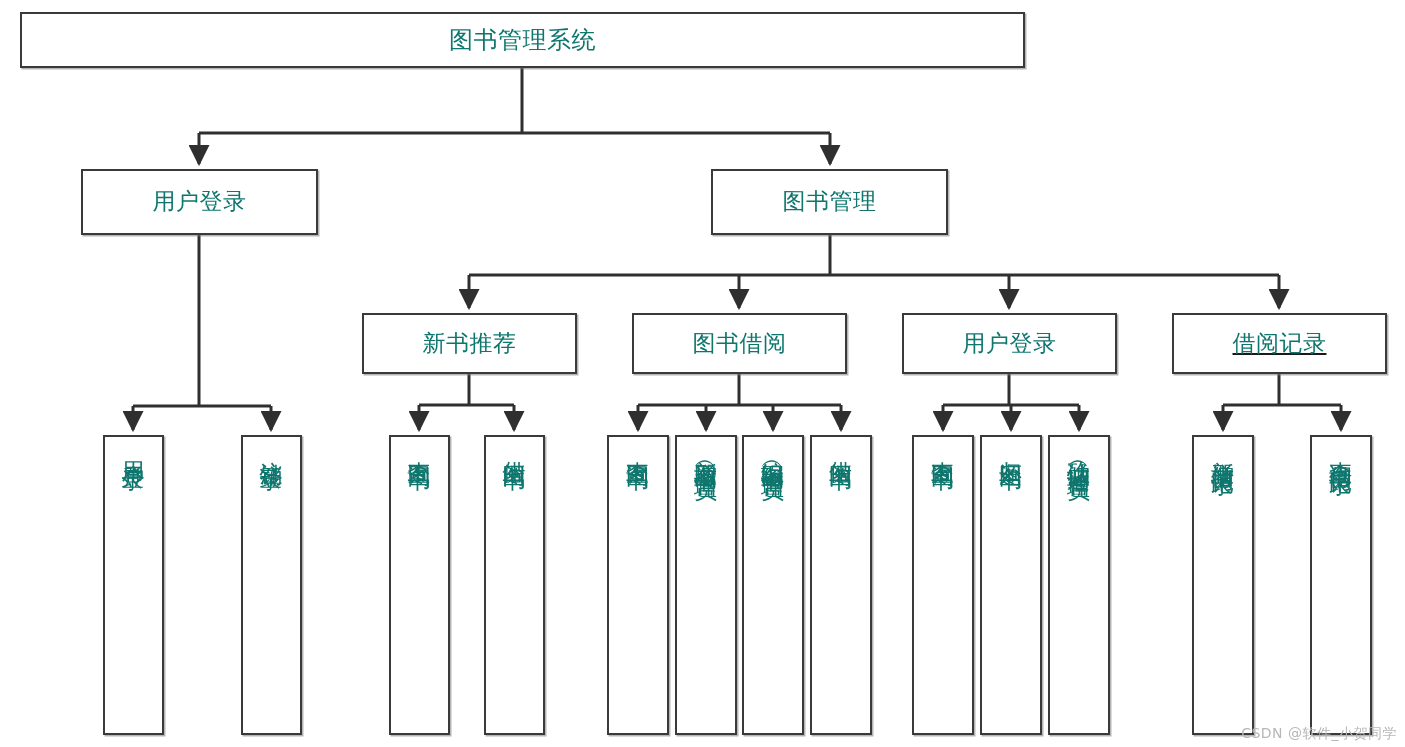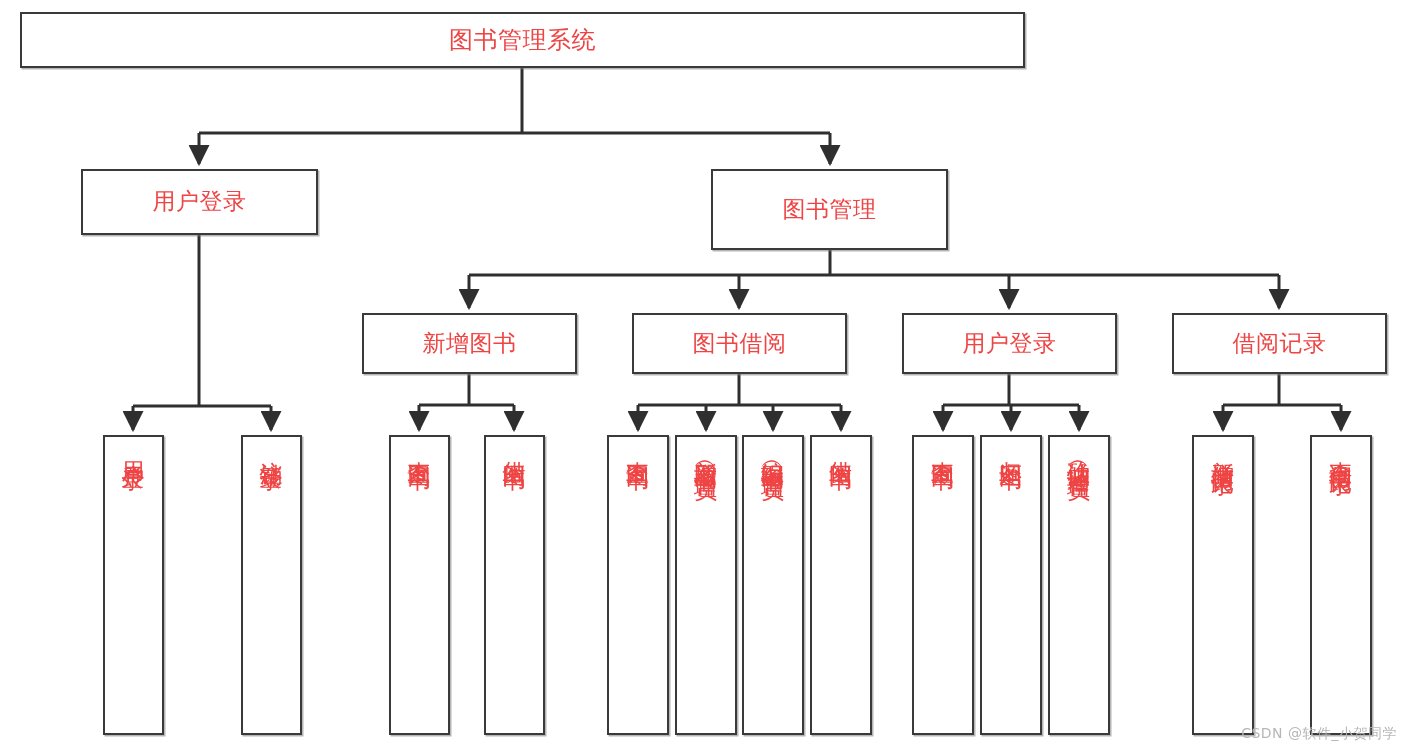--- a/index.html
+++ b/index.html
@@ -34,21 +34,21 @@
     display: flex;
     align-items: center;
     justify-content: center;
     text-align: center;
     box-shadow: 1.5px 1.5px 0 rgba(120,120,120,0.55);
   }
   .node .label {
     display: block;
     line-height: 1.18;
     letter-spacing: 0.5px;
-    color: #ef4444;
+    color: #0f766e;
   }
   .node.horiz .label {
     font-size: 23px;
   }
   .node.root .label {
     font-size: 24px;
   }
   .node.vert {
     padding: 6px 2px;
     align-items: flex-start;
@@ -127,34 +127,34 @@
     </g>
   </svg>
 
   <div class="node root horiz" style="left:20px; top:12px; width:1005px; height:56px;">
     <span class="label">图书管理系统</span>
   </div>
 
   <div class="node horiz" style="left:81px; top:169px; width:237px; height:66px;">
     <span class="label">用户登录</span>
   </div>
-  <div class="node horiz" style="left:711px; top:169px; width:237px; height:81px;">
+  <div class="node horiz" style="left:711px; top:169px; width:237px; height:66px;">
     <span class="label">图书管理</span>
   </div>
 
   <div class="node horiz" style="left:362px; top:313px; width:215px; height:61px;">
-    <span class="label">新增图书</span>
+    <span class="label">新书推荐</span>
   </div>
   <div class="node horiz" style="left:632px; top:313px; width:215px; height:61px;">
     <span class="label">图书借阅</span>
   </div>
   <div class="node horiz" style="left:902px; top:313px; width:215px; height:61px;">
     <span class="label">用户登录</span>
   </div>
-  <div class="node horiz" style="left:1172px; top:313px; width:215px; height:61px;">
+  <div class="node horiz" style="left:1172px; top:313px; width:215px; height:61px;text-decoration:underline;">
     <span class="label">借阅记录</span>
   </div>
 
   <div class="node vert" style="left:103px; top:435px; width:61px; height:300px;">
     <span class="label">用户登录</span>
   </div>
   <div class="node vert" style="left:241px; top:435px; width:61px; height:300px;">
     <span class="label">注销登录</span>
   </div>
 

